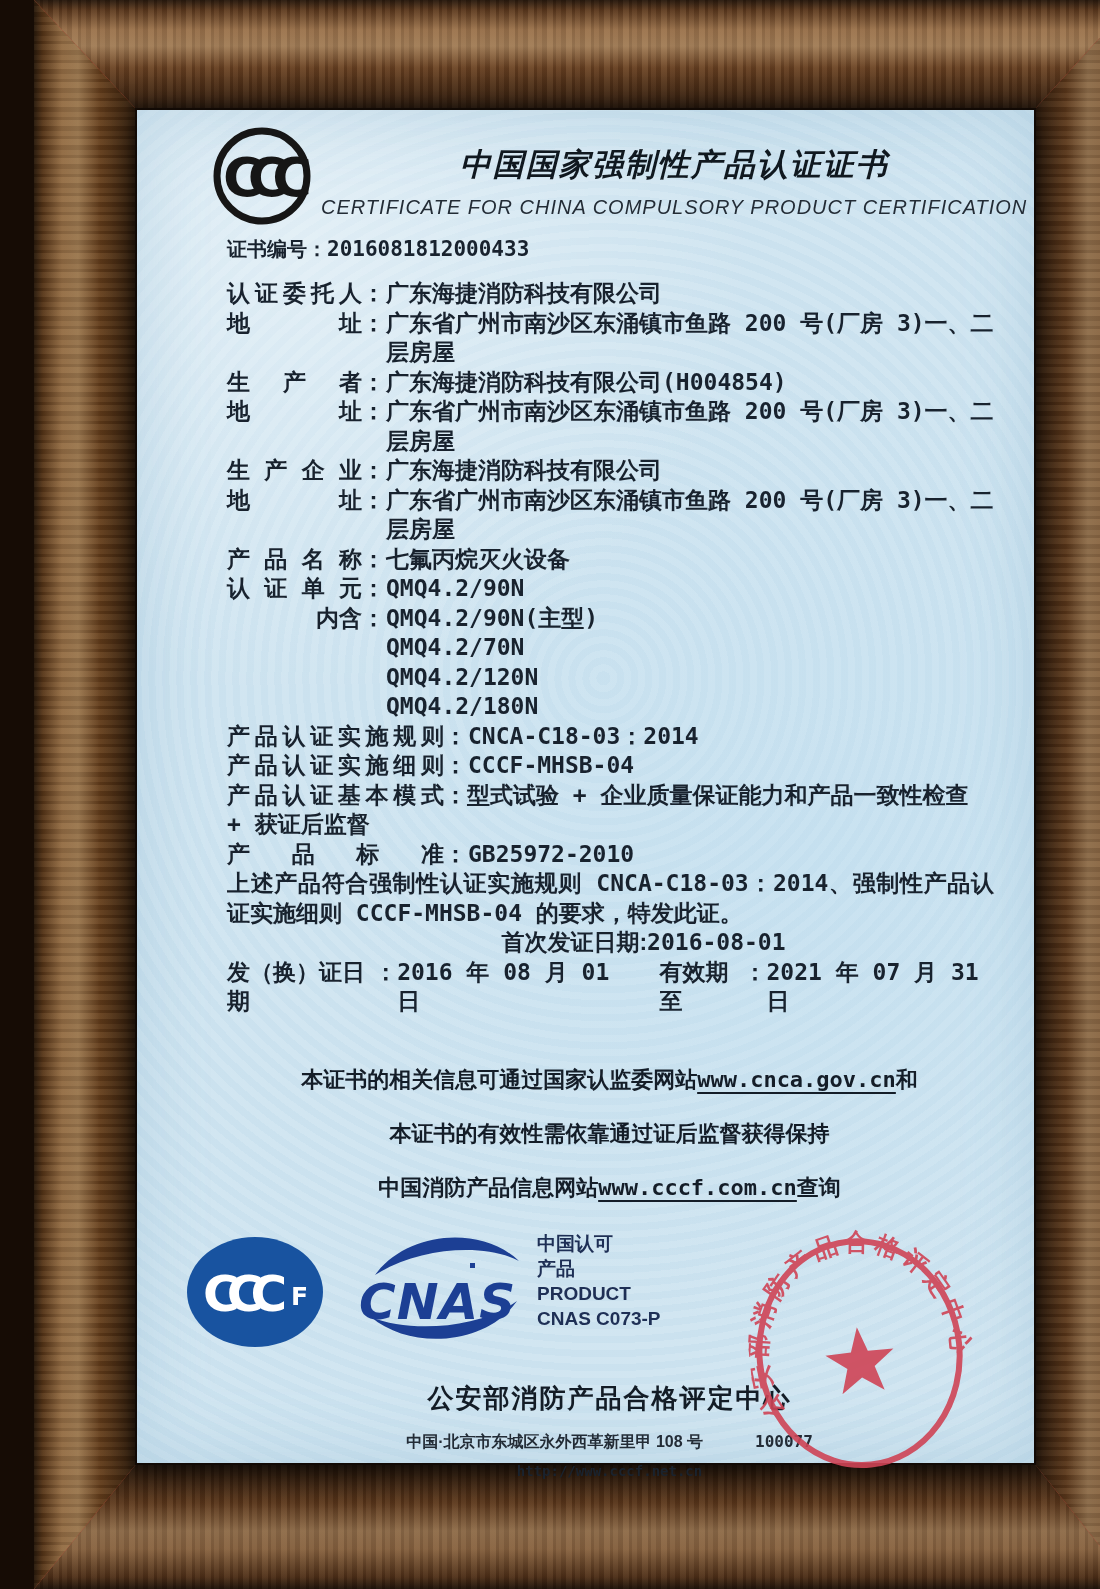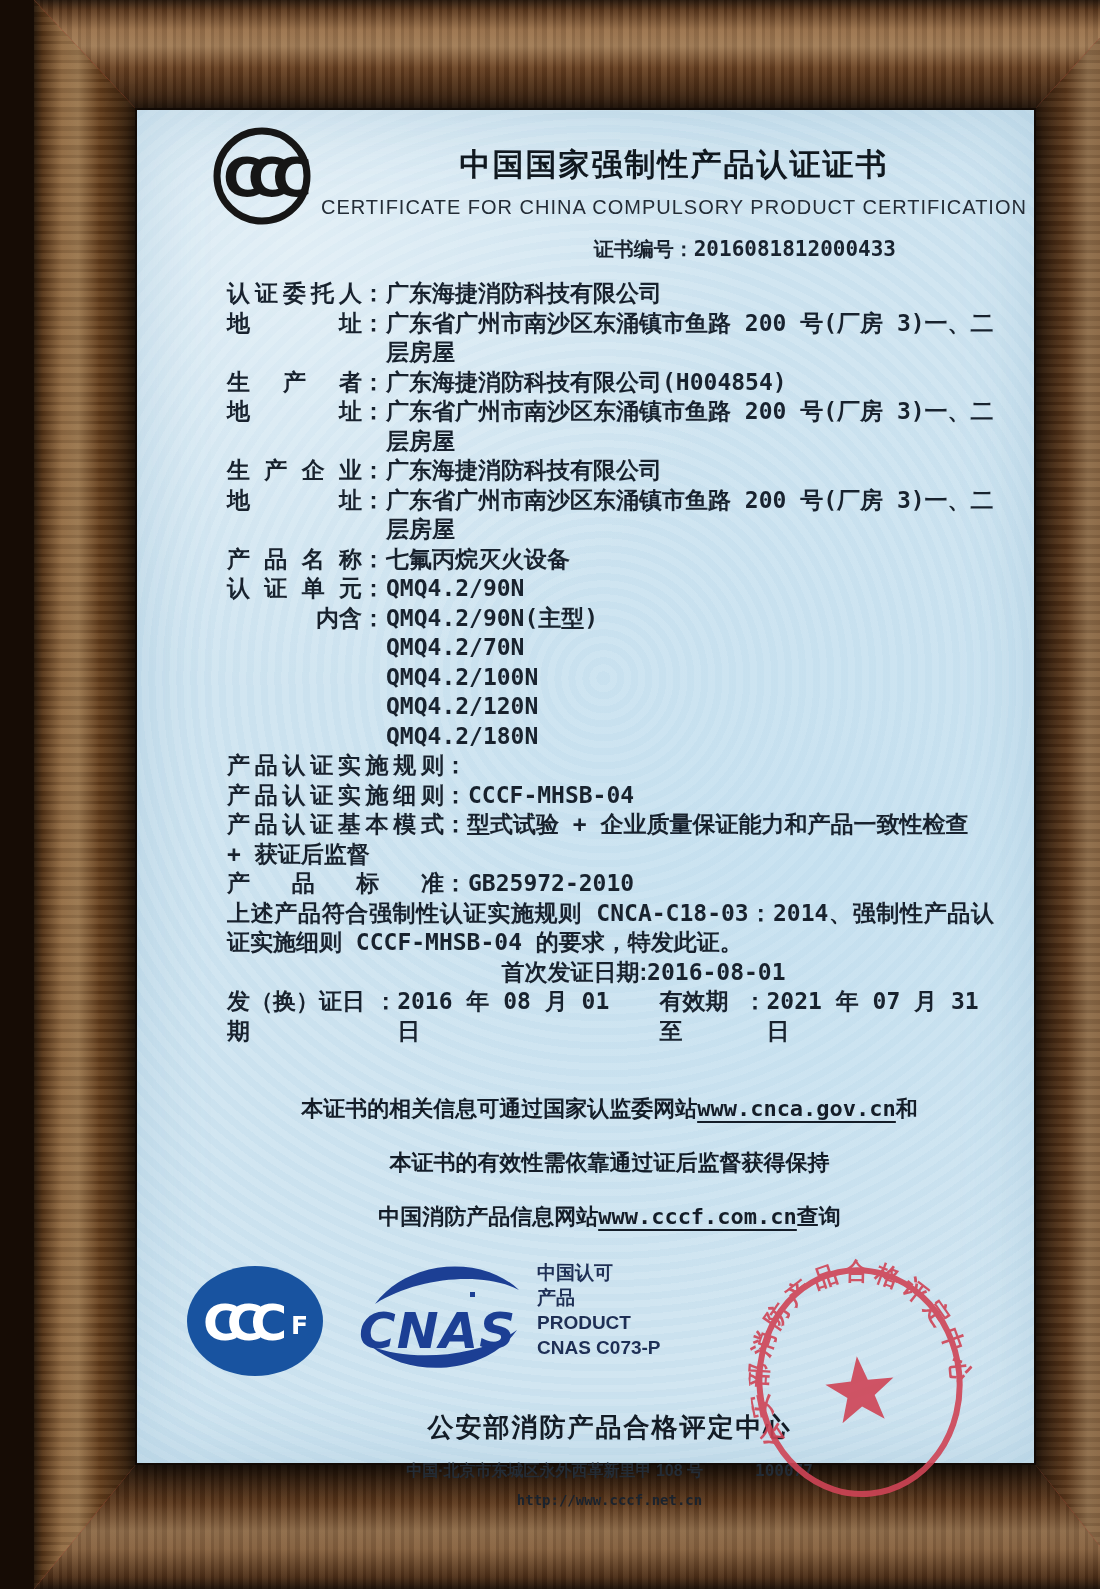--- a/index.html
+++ b/index.html
@@ -49,24 +49,24 @@
       radial-gradient(circle at 78% 55%, rgba(185,220,240,.35), rgba(185,220,240,0) 48%),
       repeating-radial-gradient(circle at 52% 42%, rgba(150,195,222,.07) 0 7px, rgba(235,248,253,.08) 7px 14px),
       #cfe4f0;
     box-shadow:0 0 0 2px #120a05, 0 6px 26px rgba(0,0,0,.55), inset 0 0 70px rgba(120,165,195,.28);}
 
   .mono{font-family:"DejaVu Sans Mono","Liberation Sans",sans-serif;}
 
   
   .hdr{display:flex;align-items:flex-start;}
   .ccc-top{flex:0 0 auto;margin:6px 0 0 -24px;}
-  .titles{flex:1;text-align:center;padding-right:14px;}
+  .titles{flex:1;text-align:center;padding-right:14px;font-style:italic;}
   .title-zh{margin:26px 0 0;font-size:31px;font-weight:bold;letter-spacing:2px;color:#10181f;}
   .title-en{margin-top:10px;font-size:20px;letter-spacing:1px;color:#232c36;white-space:nowrap;}
-  .certno{margin-top:8px;text-align:right;padding-right:96px;font-size:20px;font-weight:bold;}
+  .certno{margin-top:8px;padding-right:96px;font-size:20px;font-weight:bold;}
   .certno .mono{font-size:21px;}
 
   
   .docbody{margin-top:16px;font-size:23px;font-weight:bold;line-height:29.5px;width:767px;}
   .row{display:flex;}
   .lbl{flex:0 0 auto;display:inline-block;width:135px;text-align:justify;text-align-last:justify;}
   .lbl.w{width:217px;}
   .lbl.r{text-align-last:right;}
   .colon{flex:0 0 auto;width:24px;}
   .val{flex:1;font-family:"DejaVu Sans Mono","Liberation Sans",sans-serif;}
@@ -172,29 +172,29 @@
           <span class="colon">：</span>
         <div class="val">QMQ4.2/90N</div>
       </div>
 
       <div class="row">
         <span class="lbl r">内含</span>
           <span class="colon">：</span>
         <div class="val">
           <div>QMQ4.2/90N(主型)</div>
           <div>QMQ4.2/70N</div>
-          <div>QMQ4.2/100N</div>
           <div>QMQ4.2/120N</div>
           <div>QMQ4.2/180N</div>
         </div>
       </div>
 
       <div class="row">
         <span class="lbl w">产品认证实施规则</span>
           <span class="colon">：</span>
+        <div class="val">CNCA-C18-03：2014</div>
       </div>
 
       <div class="row">
         <span class="lbl w">产品认证实施细则</span>
           <span class="colon">：</span>
         <div class="val">CCCF-MHSB-04</div>
       </div>
 
       <p class="rowflow">
         <span class="lbl w">产品认证基本模式</span><span>：</span><span class="mono">型式试验 + 企业质量保证能力和产品一致性检查 + 获证后监督</span>

